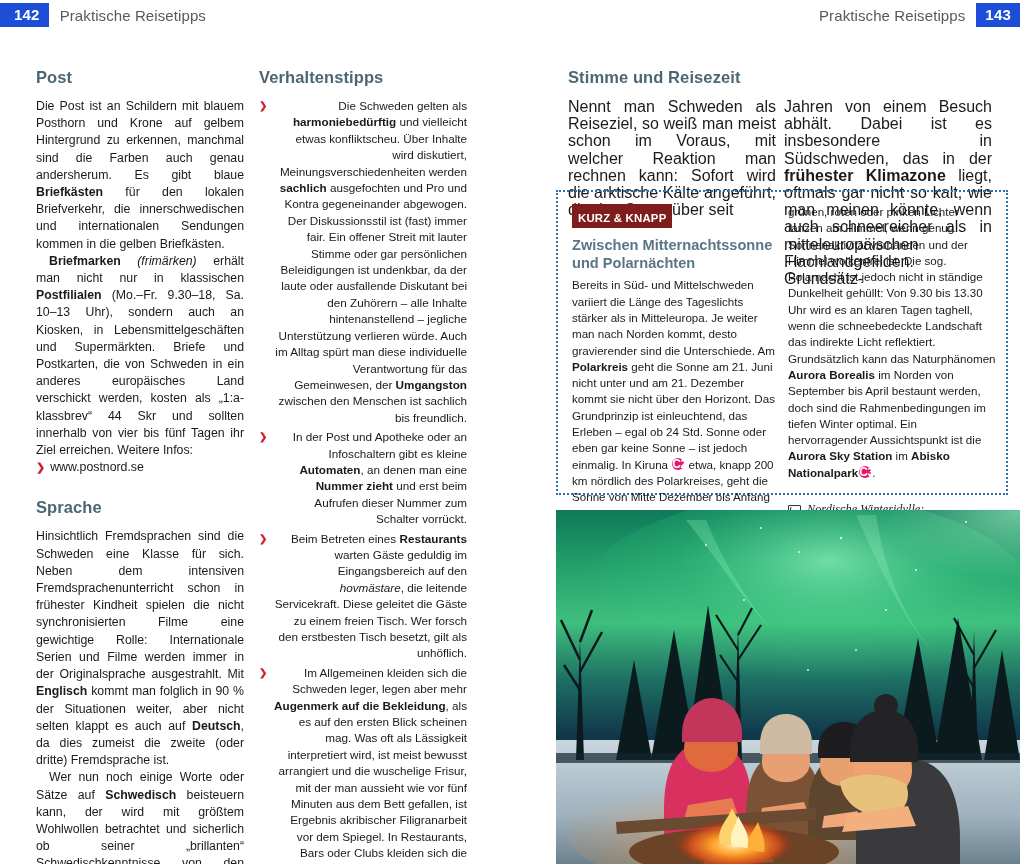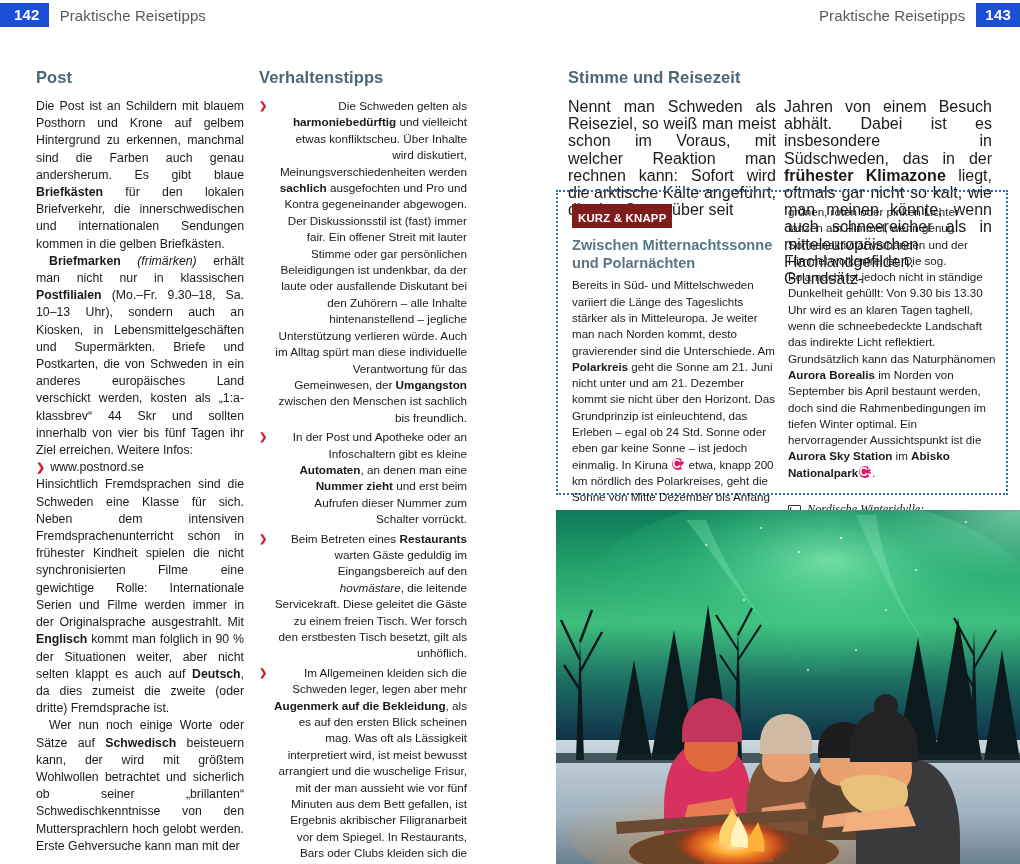--- a/index.html
+++ b/index.html
@@ -163,20 +163,21 @@
 
   <div class="col" style="left:36px;top:68px;width:208px;">
     <h2 class="sec">Post</h2>
     <p class="body"><span>Die Post ist an Schildern mit blauem Posthorn und Krone auf gelbem Hintergrund zu erkennen, manchmal sind die Farben auch genau andersherum. Es gibt blaue </span><b>Briefkästen</b><span> für den lokalen Briefverkehr, die innerschwedischen und internationalen Sendungen kommen in die gelben Briefkästen.</span></p>
     <p class="body"><b>Briefmarken</b><i> (frimärken)</i><span> erhält man nicht nur in klassischen </span><b>Postfilialen</b><span> (Mo.–Fr. 9.30–18, Sa. 10–13 Uhr), sondern auch an Kiosken, in Lebensmittelgeschäften und Supermärkten. Briefe und Postkarten, die von Schweden in ein anderes europäisches Land verschickt werden, kosten als „1:a-klassbrev“ 44 Skr und sollten innerhalb von vier bis fünf Tagen ihr Ziel erreichen. Weitere Infos:</span></p>
     <p class="linkline">
       <span class="chev">❯</span>
       <span>www.postnord.se</span>
     </p>
 
+    <h2 class="sec" style="margin-top:22px;">Sprache</h2>
     <p class="body"><span>Hinsichtlich Fremdsprachen sind die Schweden eine Klasse für sich. Neben dem intensiven Fremdsprachenunterricht schon in frühester Kindheit spielen die nicht synchronisierten Filme eine gewichtige Rolle: Internationale Serien und Filme werden immer in der Originalsprache ausgestrahlt. Mit </span><b>Englisch</b><span> kommt man folglich in 90 % der Situationen weiter, aber nicht selten klappt es auch auf </span><b>Deutsch</b><span>, da dies zumeist die zweite (oder dritte) Fremdsprache ist.</span></p>
     <p class="body"><span>Wer nun noch einige Worte oder Sätze auf </span><b>Schwedisch</b><span> beisteuern kann, der wird mit größtem Wohlwollen betrachtet und sicherlich ob seiner „brillanten“ Schwedischkenntnisse von den Muttersprachlern hoch gelobt werden. Erste Gehversuche kann man mit der </span></p>
   </div>
 
   <div class="col" style="left:259px;top:68px;width:208px;">
     <h2 class="sec">Verhaltenstipps</h2>
     <ul class="tips">
       <li><span>Die Schweden gelten als </span><b>harmoniebedürftig</b><span> und vielleicht etwas konfliktscheu. Über Inhalte wird diskutiert, Meinungsverschiedenheiten werden </span><b>sachlich</b><span> ausgefochten und Pro und Kontra gegeneinander abgewogen. Der Diskussionsstil ist (fast) immer fair. Ein offener Streit mit lauter Stimme oder gar persönlichen Beleidigungen ist undenkbar, da der laute oder ausfallende Diskutant bei den Zuhörern – alle Inhalte hintenanstellend – jegliche Unterstützung verlieren würde. Auch im Alltag spürt man diese individuelle Verantwortung für das Gemeinwesen, der </span><b>Umgangston</b><span> zwischen den Menschen ist sachlich bis freundlich.</span></li>
       <li><span>In der Post und Apotheke oder an Infoschaltern gibt es kleine </span><b>Automaten</b><span>, an denen man eine </span><b>Nummer zieht</b><span> und erst beim Aufrufen dieser Nummer zum Schalter vorrückt.</span></li>
       <li><span>Beim Betreten eines </span><b>Restaurants</b><span> warten Gäste geduldig im Eingangsbereich auf den </span><i>hovmästare</i><span>, die leitende Servicekraft. Diese geleitet die Gäste zu einem freien Tisch. Wer forsch den erstbesten Tisch besetzt, gilt als unhöflich.</span></li>

